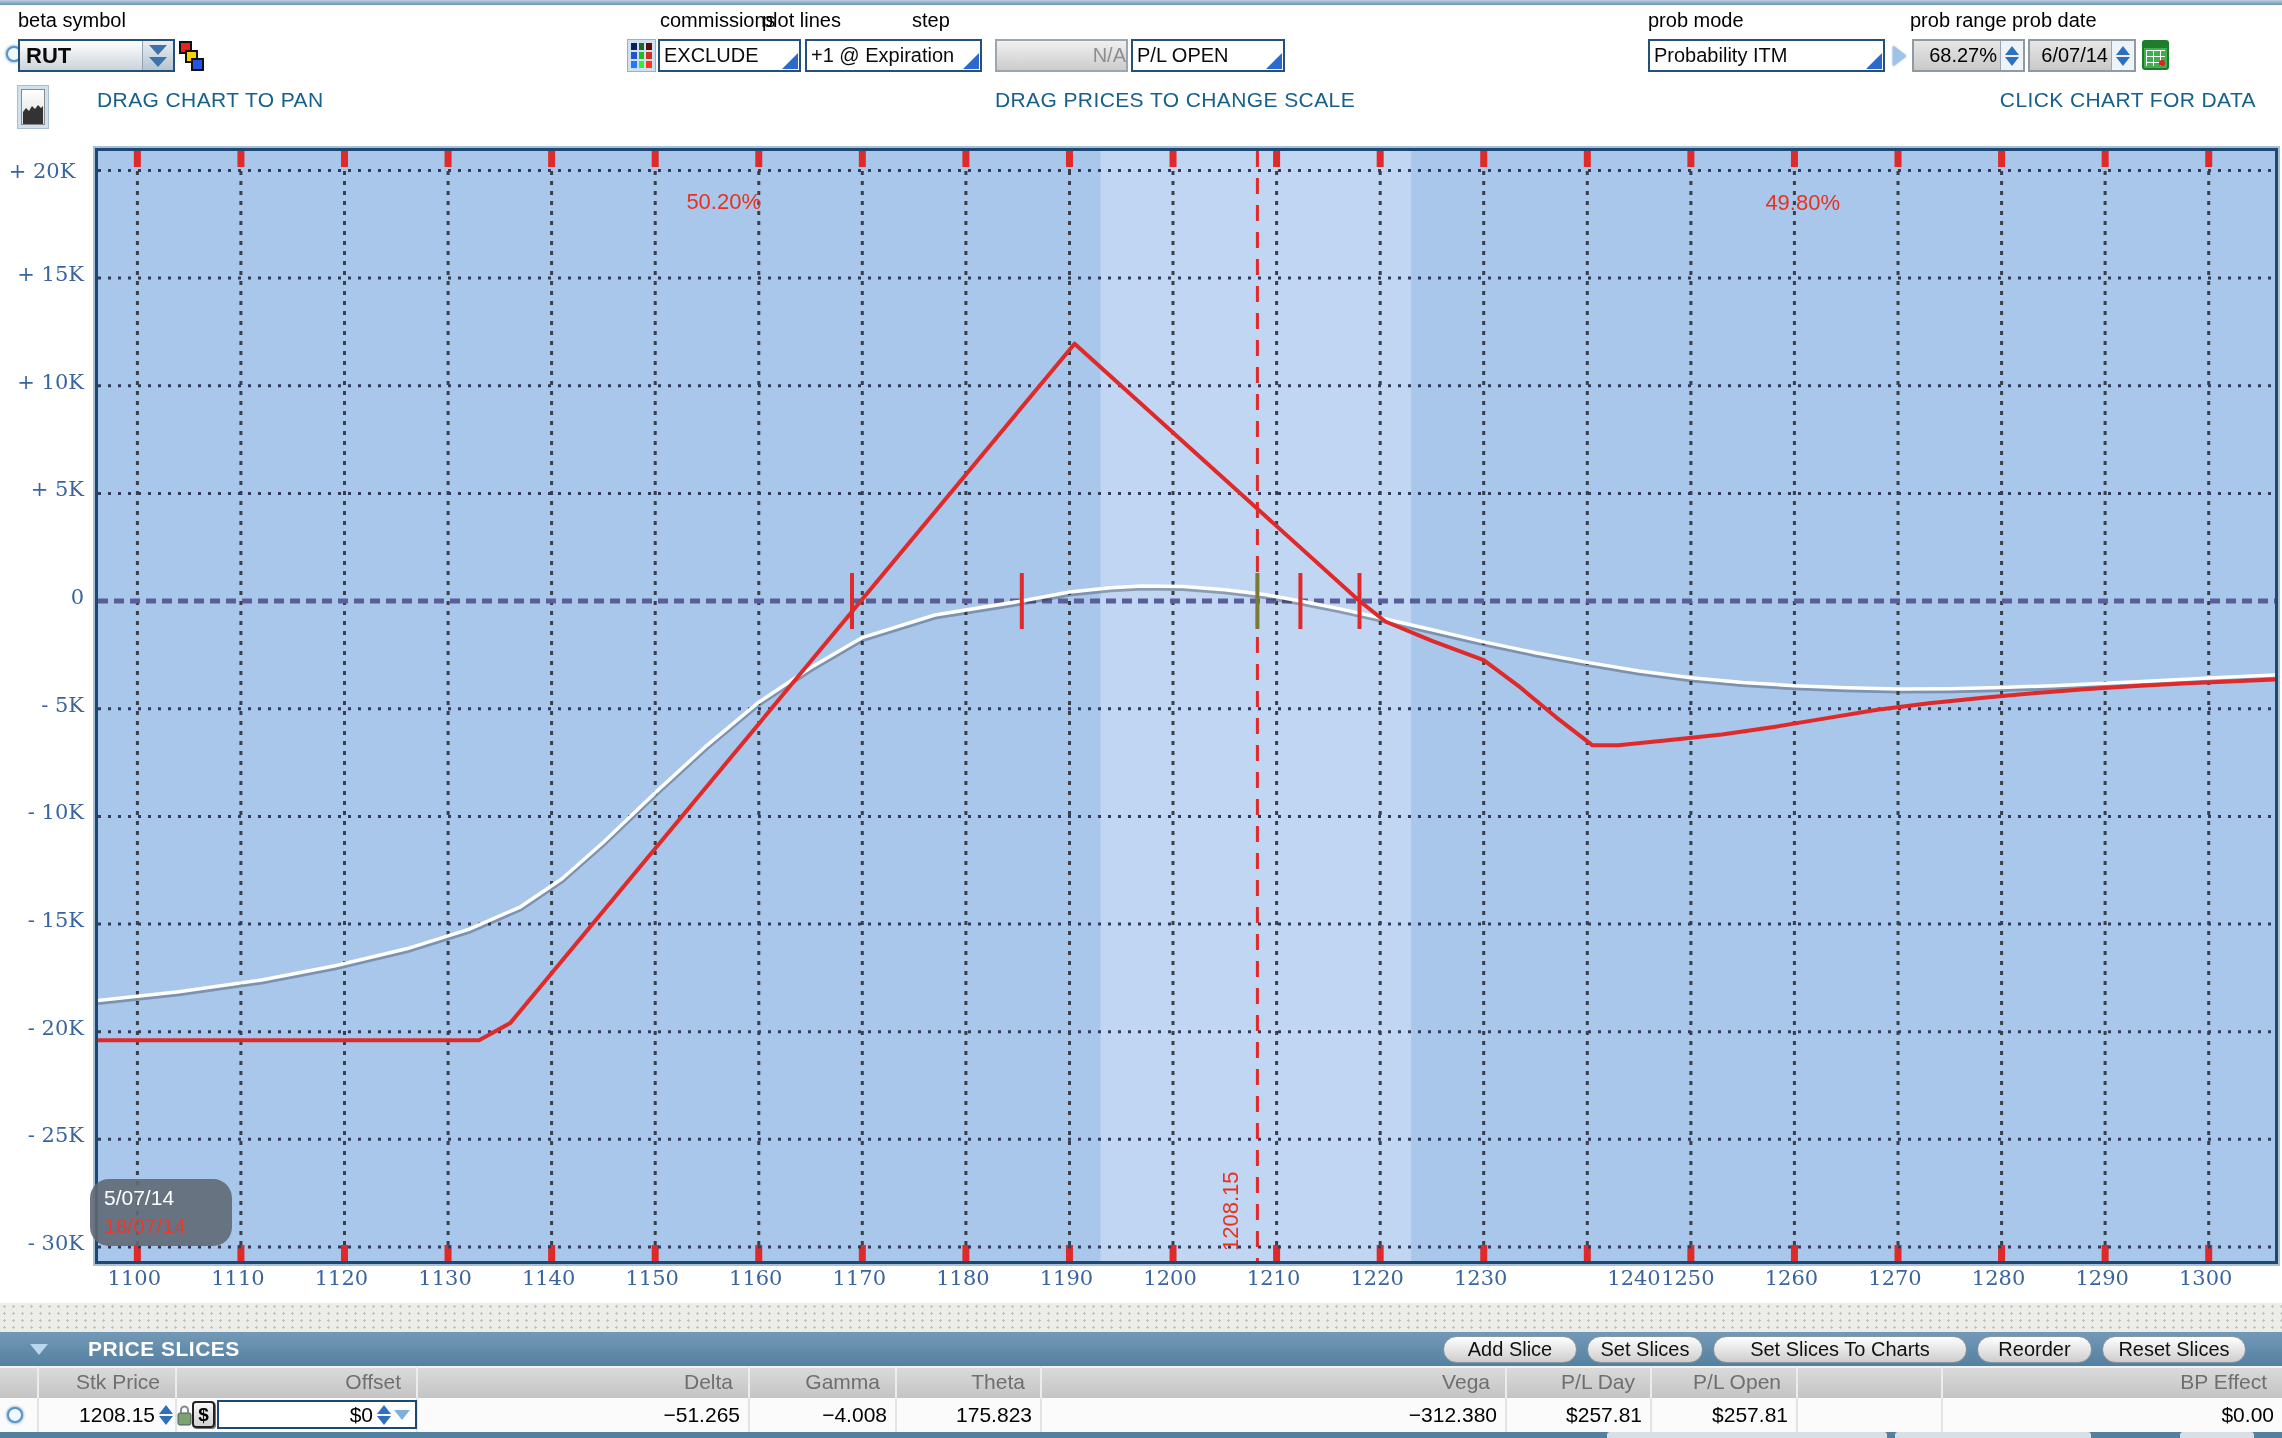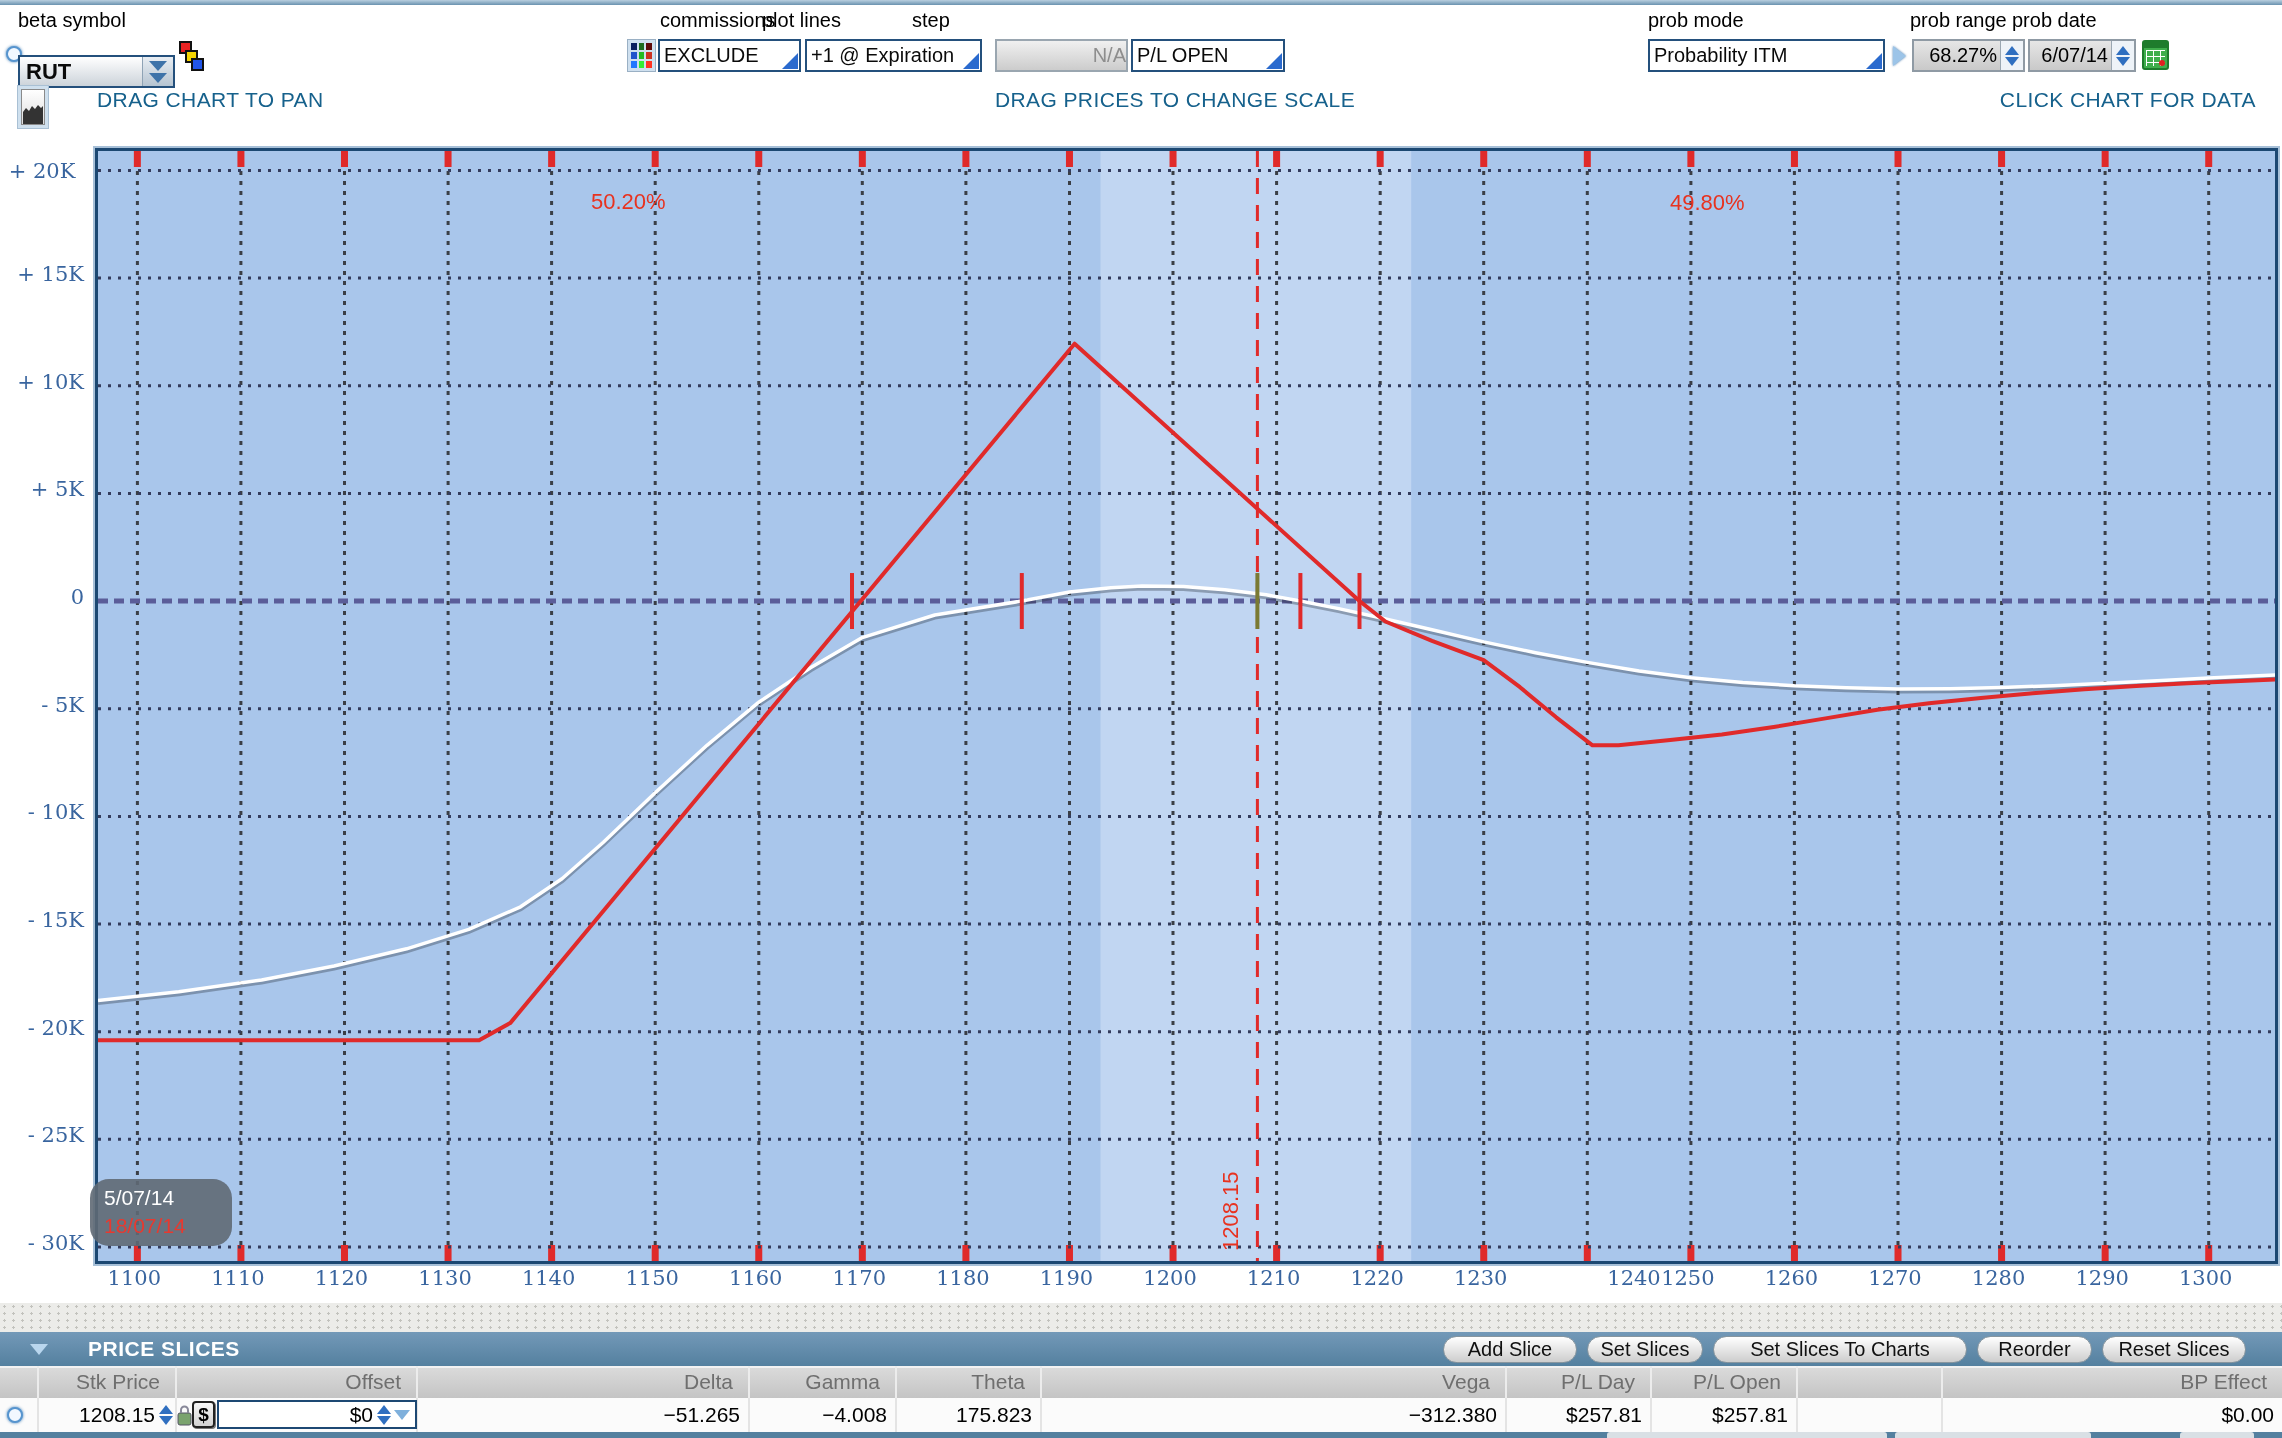--- a/index.html
+++ b/index.html
@@ -3,21 +3,21 @@
 <meta charset="utf-8">
 <style>
   html,body{margin:0;padding:0;background:#fff;}
   body{font-family:"Liberation Sans",sans-serif;}
   .app{position:relative;width:2282px;height:1438px;background:#fff;overflow:hidden;}
   .topstrip{position:absolute;left:0;top:0;width:100%;height:5px;background:linear-gradient(#b9cfdf,#6a92af);}
   .lbl{position:absolute;top:9px;font-size:20px;color:#000;white-space:nowrap;}
   .radio{position:absolute;width:12px;height:12px;border:2px solid #5795cf;border-radius:50%;background:#f2f8ff;box-shadow:0 0 3px rgba(42,111,174,.9);}
   .combo{position:absolute;top:39px;height:33px;box-sizing:border-box;background:#fff;border:2px solid #24507c;display:flex;align-items:center;padding-left:4px;font-size:20px;color:#0a0a0a;white-space:nowrap;}
   .corner{position:absolute;right:1px;bottom:1px;width:0;height:0;border-left:16px solid transparent;border-bottom:16px solid #2a6ace;}
-  .rut{background:linear-gradient(#ffffff,#ccd3da);font-weight:bold;font-size:22px;padding-left:6px;margin-top:16px;}
+  .rut{background:linear-gradient(#ffffff,#ccd3da);font-weight:bold;font-size:22px;padding-left:6px;}
   .rut-spin{margin-left:auto;width:30px;height:29px;display:flex;flex-direction:column;align-items:center;justify-content:center;background:linear-gradient(#e9eef3,#b6c4d1);border-left:1px solid #8fa3b5;}
   .rut-spin i{display:block;width:0;height:0;border-left:9px solid transparent;border-right:9px solid transparent;border-top:10px solid #3e73a9;margin:1px 0;}
   .sq{position:absolute;width:13px;height:13px;border:2px solid #111;box-sizing:border-box;}
   .gridicon{position:absolute;left:627px;top:39px;width:29px;height:33px;background:#cfe0ef;border:1px solid #9ab0c4;box-sizing:border-box;display:grid;grid-template-columns:1fr 1fr 1fr;grid-template-rows:1fr 1fr 1fr;gap:2px;padding:3px;}
   .gridicon i{display:block;}
   .na{position:absolute;top:39px;height:33px;box-sizing:border-box;background:linear-gradient(#f0f0f0,#cccccc);border:2px solid #9aa6b0;color:#8e8e8e;font-size:20px;display:flex;align-items:center;justify-content:flex-end;}
   .spinbox{position:absolute;top:39px;height:33px;box-sizing:border-box;background:linear-gradient(#e6e6e6,#c9c9c9);border:2px solid #8f9aa4;display:flex;align-items:center;font-size:20px;color:#000;}
   .spinbox .val{flex:1;text-align:right;padding-right:3px;}
   .updn{width:22px;height:100%;display:flex;flex-direction:column;justify-content:center;align-items:center;background:#eef3f8;border-left:1px solid #9aa7b2;}
   .updn .u{width:0;height:0;border-left:7px solid transparent;border-right:7px solid transparent;border-bottom:9px solid #2f6fc0;margin:1px 0;}
@@ -25,21 +25,21 @@
   .arrow-r{position:absolute;left:1893px;top:46px;width:0;height:0;border-top:10px solid transparent;border-bottom:10px solid transparent;border-left:13px solid #9cc4e8;filter:drop-shadow(0 0 1px #4a7dae);}
   .calendar{position:absolute;left:2142px;top:40px;width:27px;height:30px;background:#3fae4c;border:2px solid #1e7c2c;border-radius:3px;box-sizing:border-box;}
   .calendar .bar{position:absolute;left:0;top:0;width:100%;height:6px;background:#1e7c2c;}
   .calendar .grid{position:absolute;left:2px;top:8px;right:2px;bottom:2px;background-image:linear-gradient(#fff 1px,transparent 1px),linear-gradient(90deg,#fff 1px,transparent 1px);background-size:7px 6px;}
   .calendar .dot{position:absolute;right:2px;bottom:2px;width:6px;height:6px;background:#e02020;border-radius:50%;}
   .chart-hdr-text{position:absolute;top:88px;font-size:21px;font-weight:500;color:#16618c;letter-spacing:.4px;white-space:nowrap;}
   .chart-icon-btn{position:absolute;left:17px;top:85px;width:32px;height:44px;background:#cfe0ee;border:1px solid #a9c0d4;box-sizing:border-box;padding:3px;}
   .chart-icon-btn .inner{width:100%;height:100%;background:linear-gradient(#ffffff,#dedede);border:1px solid #8a8a8a;box-sizing:border-box;position:relative;overflow:hidden;}
   .plot{position:absolute;left:95px;top:148px;width:2177px;height:1110px;background:#a9c6eb;border:3px solid #1c4872;box-shadow:0 0 0 2px #a7c0d8;}
   .plot svg{position:absolute;left:0;top:0;}
-  .pct{position:absolute;width:170px;text-align:left;color:#e8321f;font-size:22px;}
+  .pct{position:absolute;width:170px;text-align:right;color:#e8321f;font-size:22px;}
   .price-rot{position:absolute;left:1120px;top:985px;height:115px;color:#e8321f;font-size:22px;writing-mode:vertical-rl;transform:rotate(180deg);white-space:nowrap;}
   .legend{position:absolute;left:-8px;top:1028px;width:142px;height:67px;background:rgba(95,105,116,.9);border-radius:19px;padding:5px 0 0 14px;box-sizing:border-box;}
   .legend .l1{color:#fff;font-size:21px;line-height:28px;}
   .legend .l2{color:#e8392f;font-size:21px;line-height:28px;}
   .ylabel{position:absolute;width:84px;text-align:right;font-family:"DejaVu Serif",serif;font-size:21px;color:#39659f;white-space:nowrap;}
   .xlabel{position:absolute;width:90px;text-align:center;font-family:"DejaVu Serif",serif;font-size:21px;color:#39659f;top:1266px;}
   .dragstrip{position:absolute;left:0;top:1303px;width:100%;height:29px;background-color:#ecece9;background-image:radial-gradient(#c2c2bd 1.3px,transparent 1.5px);background-size:9px 7px;}
   .slicebar{position:absolute;left:0;top:1332px;width:100%;height:34px;background:linear-gradient(#7399b8,#54809f);}
   .slicebar .tri{position:absolute;left:30px;top:12px;width:0;height:0;border-left:9px solid transparent;border-right:9px solid transparent;border-top:11px solid #b9d6ee;}
   .slicebar .title{position:absolute;left:88px;top:5px;color:#fff;font-size:21px;font-weight:bold;letter-spacing:.5px;}

